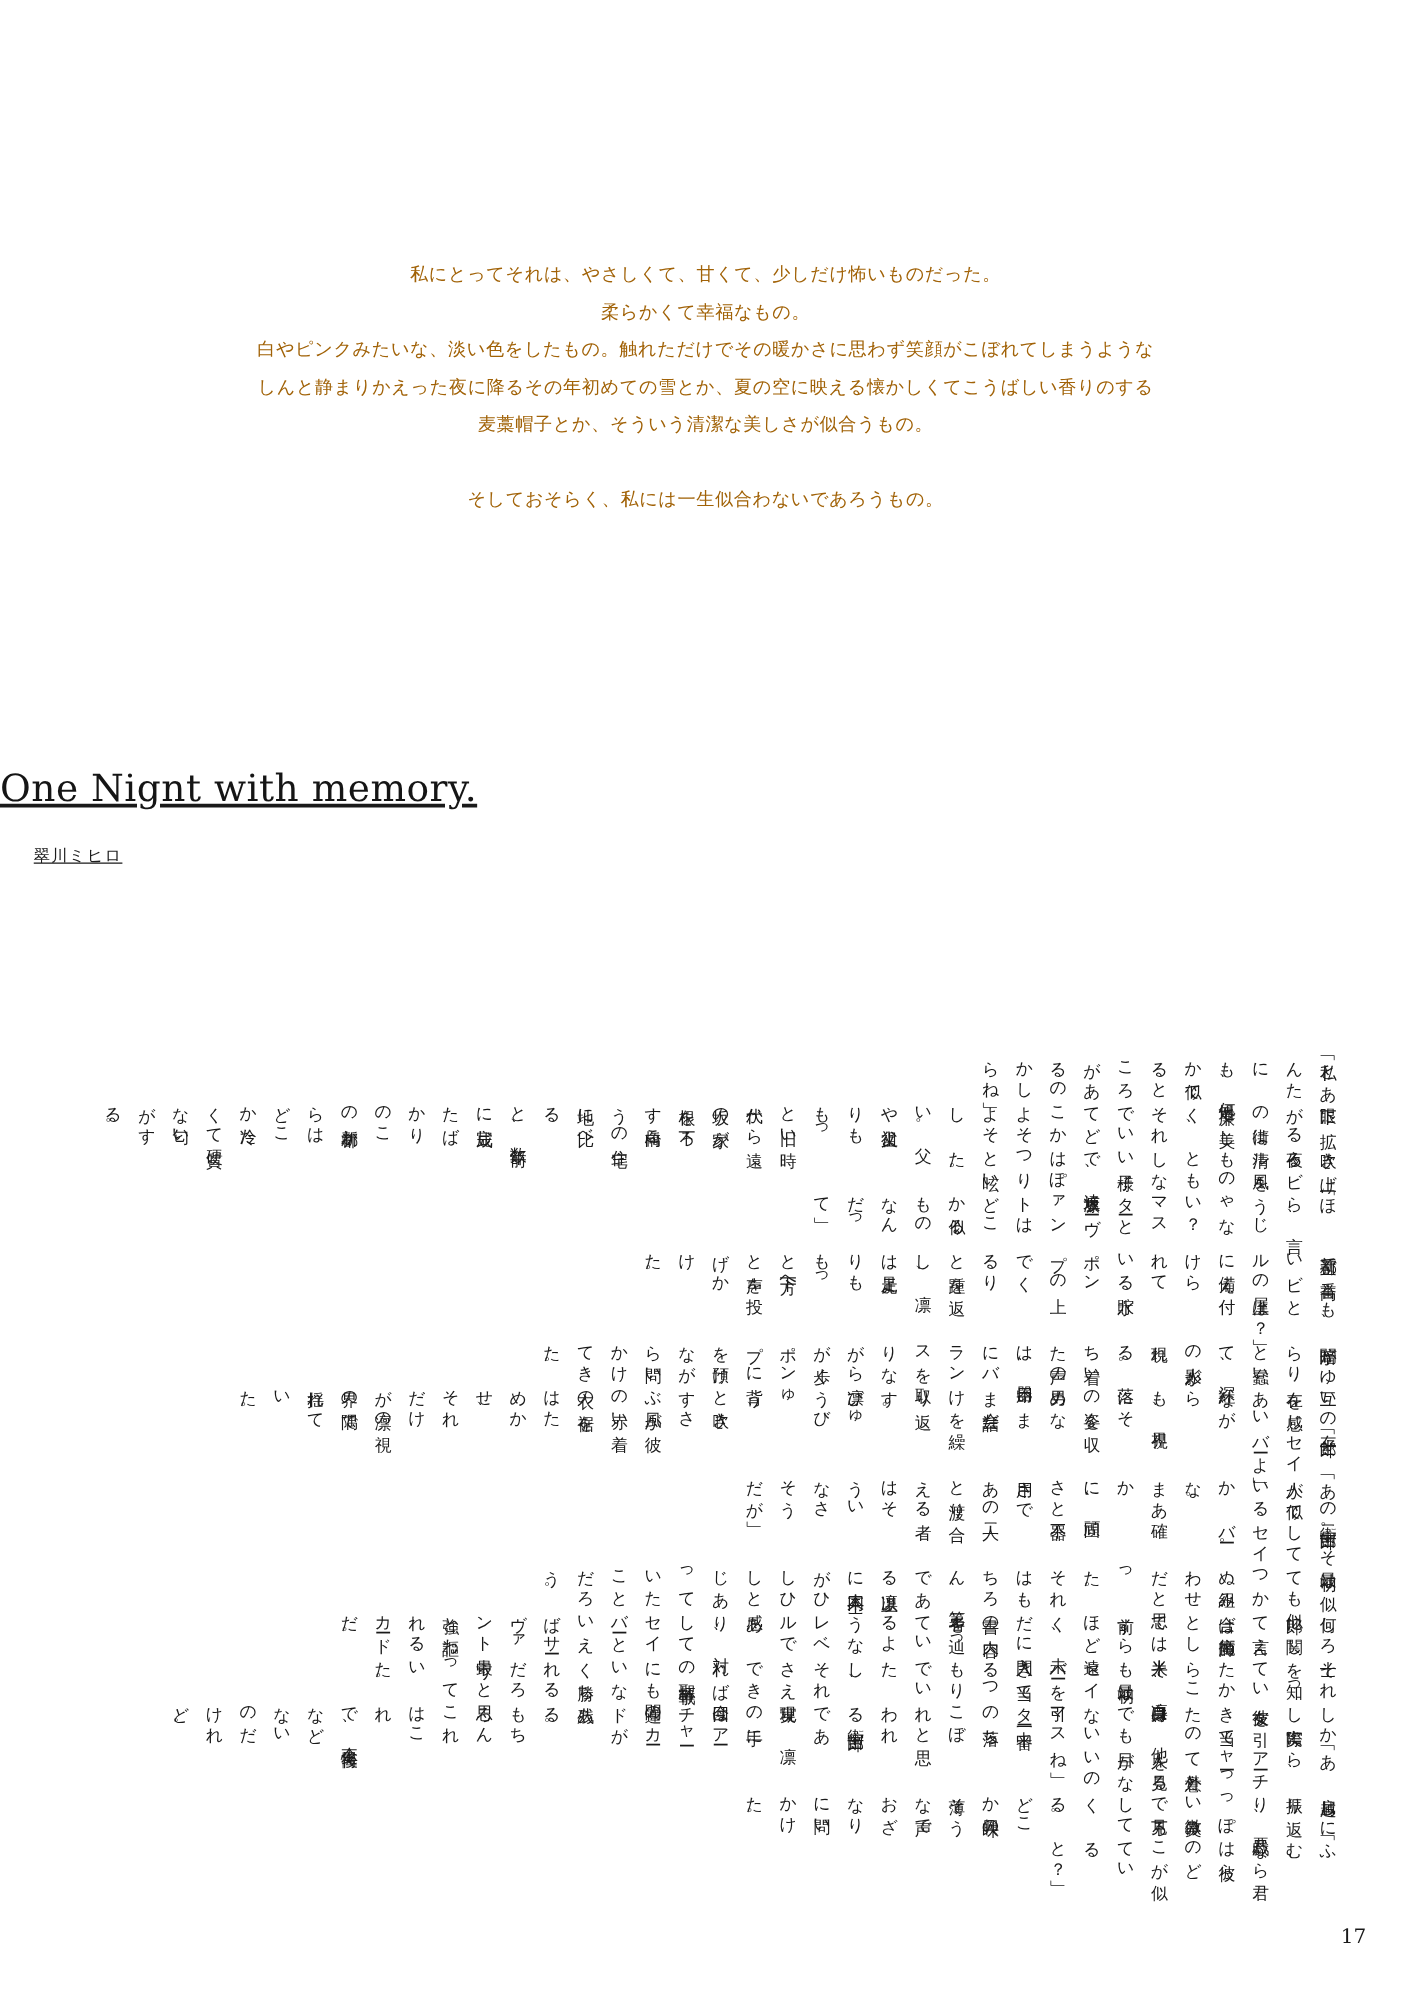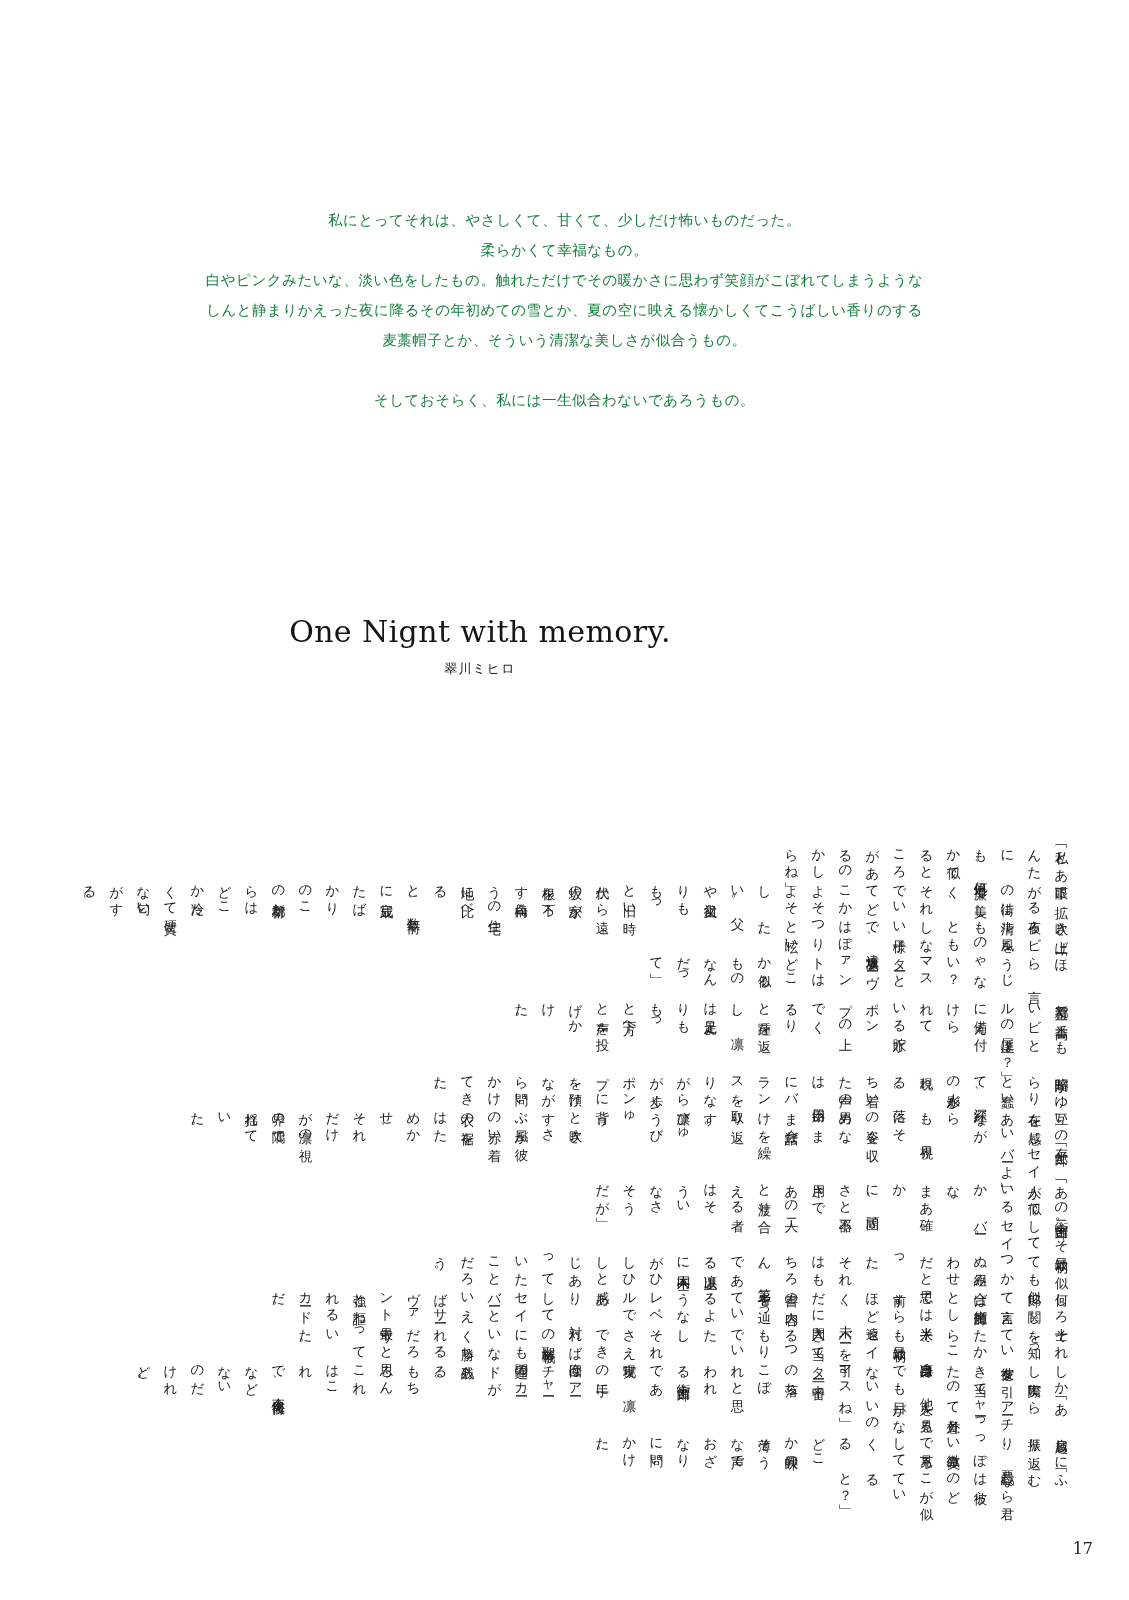--- a/index.html
+++ b/index.html
@@ -19,51 +19,53 @@
   
   .epigraph {
     position: absolute;
     top: 205px;
     left: 0;
     width: 1129px;
     text-align: center;
     font-family: "DejaVu Serif", serif;
     font-size: 14.5px;
     line-height: 30px;
-    color: #15803d;
+    color: #a16207;
     letter-spacing: 0.5px;
   }
   .epigraph p {
     margin: 0;
   }
   .epigraph .spacer {
     height: 30px;
   }
 
   
   .title-block {
     position: absolute;
     top: 612px;
     left: 0;
     width: 960px;
-    text-align: center;
+    text-align: left;
+    text-decoration: underline;
   }
   .title-main {
     font-family: "DejaVu Serif", serif;
     font-size: 30px;
     line-height: 40px;
     letter-spacing: 0.4px;
     color: #151515;
   }
   .title-author {
-    margin-top: 8px;
+    margin-top: 24px;
     font-family: "DejaVu Serif", serif;
     font-size: 13px;
     letter-spacing: 1px;
     color: #1d1d1d;
+    padding-left: 27px;
   }
 
   
   .vertical-body {
     position: absolute;
     top: 840px;
     right: 54px;
     height: 660px;
     display: flex;
     flex-direction: row;

